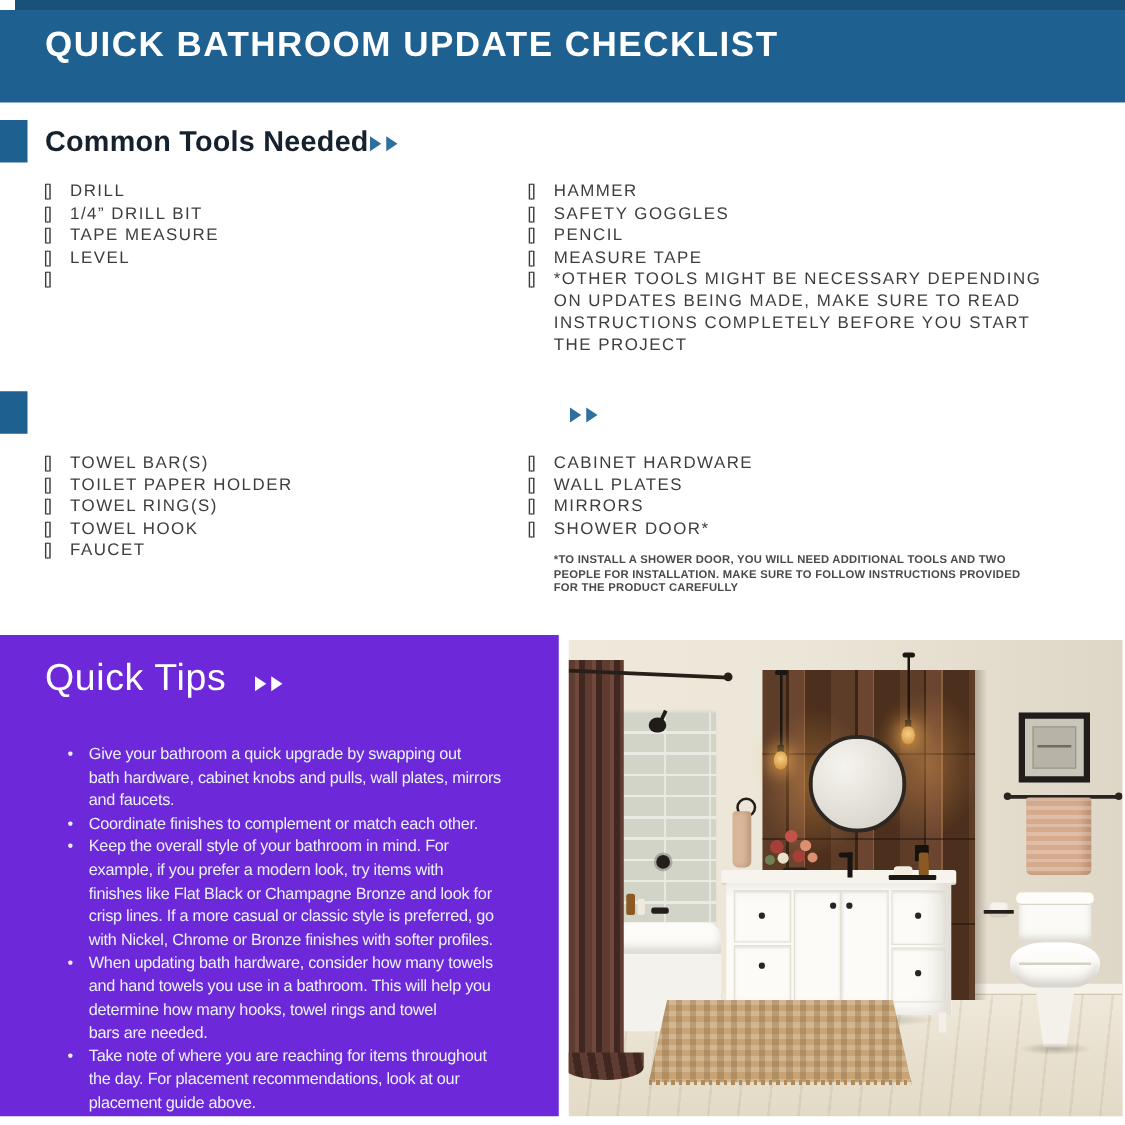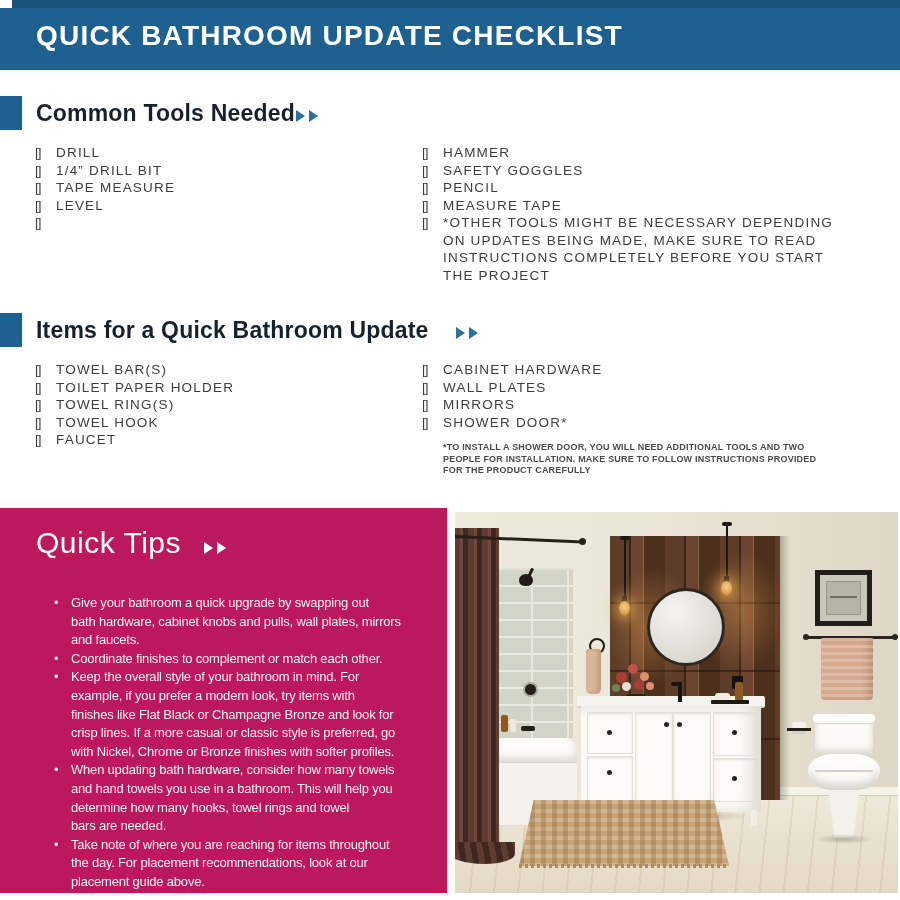--- a/index.html
+++ b/index.html
@@ -1,21 +1,21 @@
 <!DOCTYPE html>
 <html><head>
 <meta charset="utf-8">
 <style>
   html,body { margin:0; padding:0; background:#ffffff; }
   .poster {
     position:relative; width:900px; height:900px; background:#ffffff;
     font-family:"Liberation Sans", sans-serif; overflow:hidden;
   }
   
-  .header-bar { position:absolute; left:0; top:0; width:900px; height:70px; background:#1e6190; }
+  .header-bar { position:absolute; left:0; top:0; width:900px; height:82px; background:#1e6190; }
   .header-topband { position:absolute; left:12px; top:0; width:888px; height:8px; background:rgba(12,48,72,.30); }
   .header-notch { position:absolute; left:0; top:0; width:12px; height:8px; background:#ffffff; }
   .header-title { position:absolute; left:36px; top:0; height:70px; line-height:72px;
     color:#ffffff; font-size:28px; font-weight:bold; letter-spacing:1.2px; white-space:nowrap; }
 
   
   .section-head { position:absolute; left:0; height:34px; white-space:nowrap; }
   .accent-square { position:absolute; left:0; top:0; width:22px; height:34px; background:#1e6190; }
   .section-title { position:absolute; left:36px; top:0; line-height:34px; font-size:23px;
     font-weight:bold; color:#15222e; letter-spacing:0.2px; }
@@ -28,21 +28,21 @@
   ul.checks { list-style:none; margin:0; padding:0; position:absolute;
     font-size:13.5px; letter-spacing:1.2px; color:#3d3d3d; line-height:17.5px; }
   ul.checks li { display:flex; align-items:flex-start; }
   ul.checks .cb { flex:0 0 21px; letter-spacing:-1px; color:#3d3d3d; }
   ul.checks .lbl { white-space:pre-line; }
 
   .footnote { position:absolute; left:443px; top:442px; font-size:9px; font-weight:bold;
     letter-spacing:0.2px; line-height:11.5px; color:#4a4a4a; white-space:pre-line; }
 
   
-  .tips-panel { position:absolute; left:0; top:508px; width:447px; height:385px; background:#be185d; }
+  .tips-panel { position:absolute; left:0; top:508px; width:447px; height:385px; background:#6d28d9; }
   .tips-heading { position:absolute; left:36px; top:18px; font-size:30px; font-weight:normal;
     color:#ffffff; letter-spacing:0.5px; white-space:nowrap; }
   .tips-chev { position:absolute; left:200px; top:30px; }
   ul.tips { list-style:none; position:absolute; left:36px; top:70px; width:400px; margin:16px; padding:0;
     font-size:13px; letter-spacing:-0.2px; line-height:18.6px; color:#eaf2f8; }
   ul.tips li { position:relative; padding-left:19px; margin:0; }
   ul.tips li::before { content:"•"; position:absolute; left:2px; top:0; font-size:13px; color:#eaf2f8; }
   ul.tips .lbl { white-space:pre-line; }
 
   
@@ -220,21 +220,20 @@
         <span class="cb">[]</span>
         <span class="lbl">*OTHER TOOLS MIGHT BE NECESSARY DEPENDING
 ON UPDATES BEING MADE, MAKE SURE TO READ
 INSTRUCTIONS COMPLETELY BEFORE YOU START
 THE PROJECT</span>
       </li>
   </ul>
 
   <div class="section-head" style="top:313px; width:900px;">
     <div class="accent-square"></div>
-    <div class="section-title">Items for a Quick Bathroom Update</div>
     <span class="chev-wrap" style="left:452px;">
       <span class="chev"></span><span class="chev"></span>
     </span>
   </div>
 
   <ul class="checks" style="left:35px; top:361px; width:320px;">
     <li>
         <span class="cb">[]</span>
         <span class="lbl">TOWEL BAR(S)</span>
       </li>

